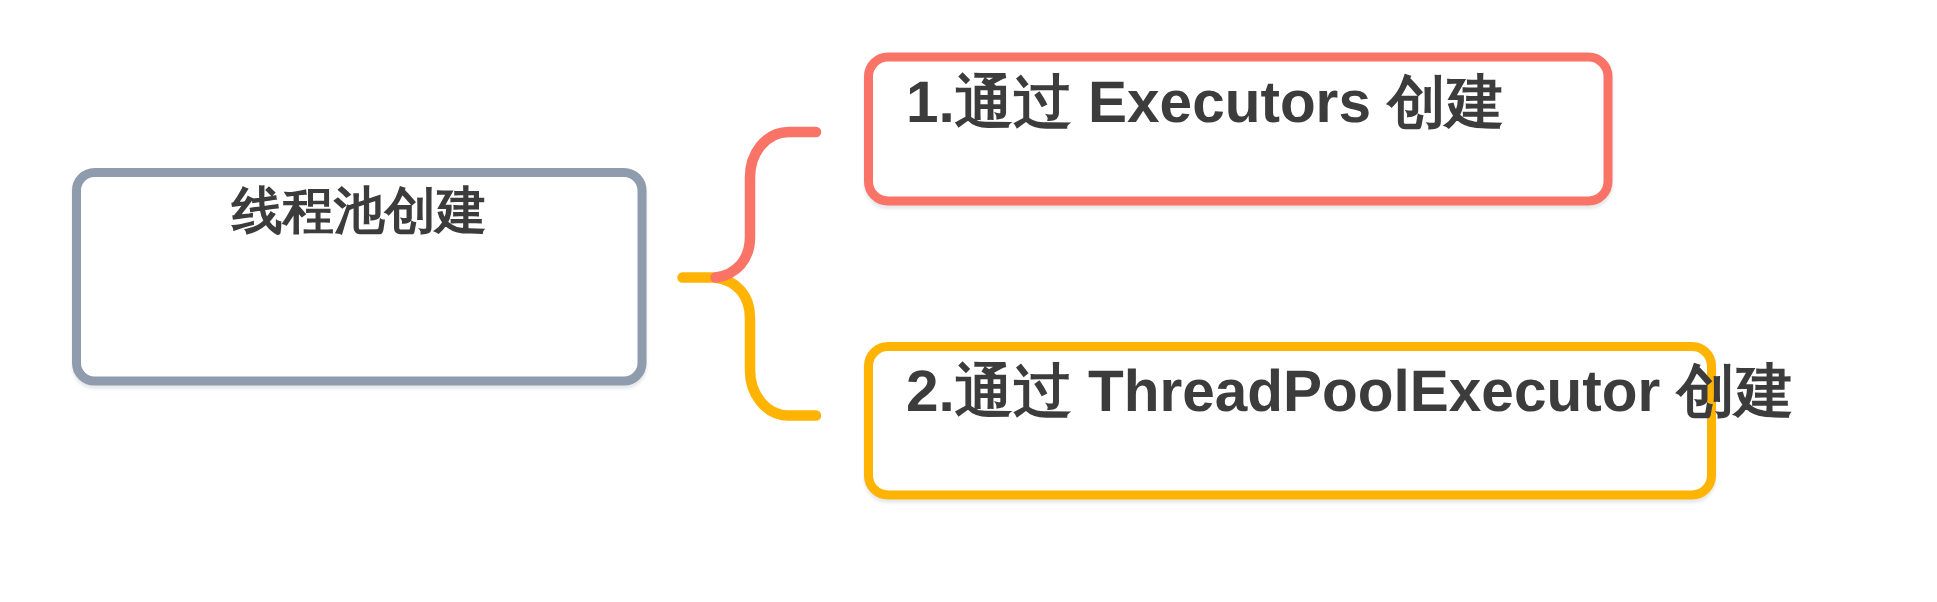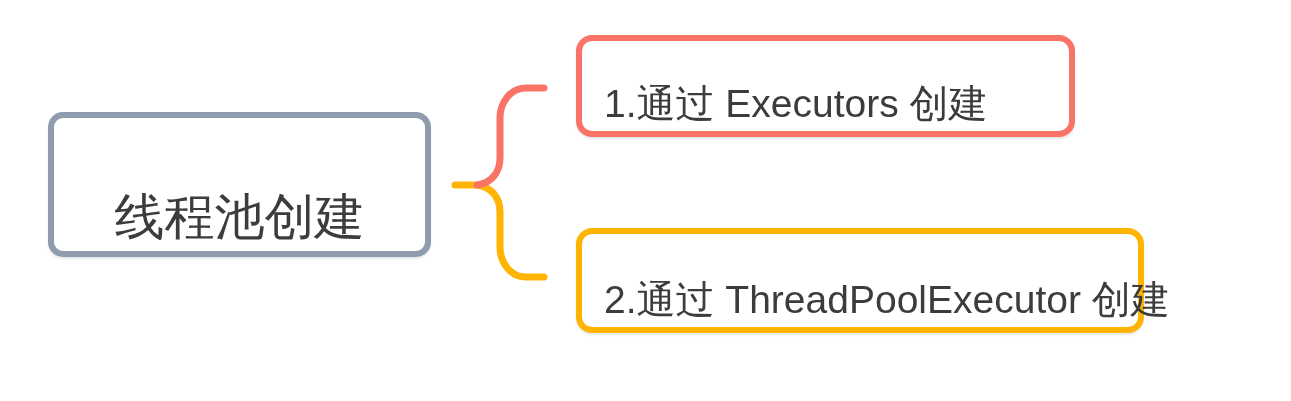--- a/index.html
+++ b/index.html
@@ -30,35 +30,35 @@
     stroke-linejoin: round;
   }
   .branch1-stroke { stroke: var(--branch1, #fa7367); }
   .branch2-stroke { stroke: var(--branch2, #ffb403); }
   .node {
     position: absolute;
     box-sizing: border-box;
     background: #ffffff;
     border: 6px solid #a16207;
     display: flex;
-    align-items: flex-end;
+    align-items: flex-start;
     color: var(--text, #3c3c3c);
-    font-weight: normal;
+    font-weight: bold;
     white-space: nowrap;
     box-shadow: 0 2px 2px rgba(120, 130, 145, 0.18);
   }
   .node-root {
     left: 48px;
     top: 112px;
     width: 383px;
     height: 145px;
     border-color: var(--root_border, #8f9cad);
     border-radius: 15px;
     justify-content: center;
-    font-size: 50px;
+    font-size: 34px;
   }
   .node-child {
     font-size: 39px;
     border-radius: 16px;
     padding-left: 22px;
   }
   .node-child-1 {
     left: 576px;
     top: 35px;
     width: 499px;

